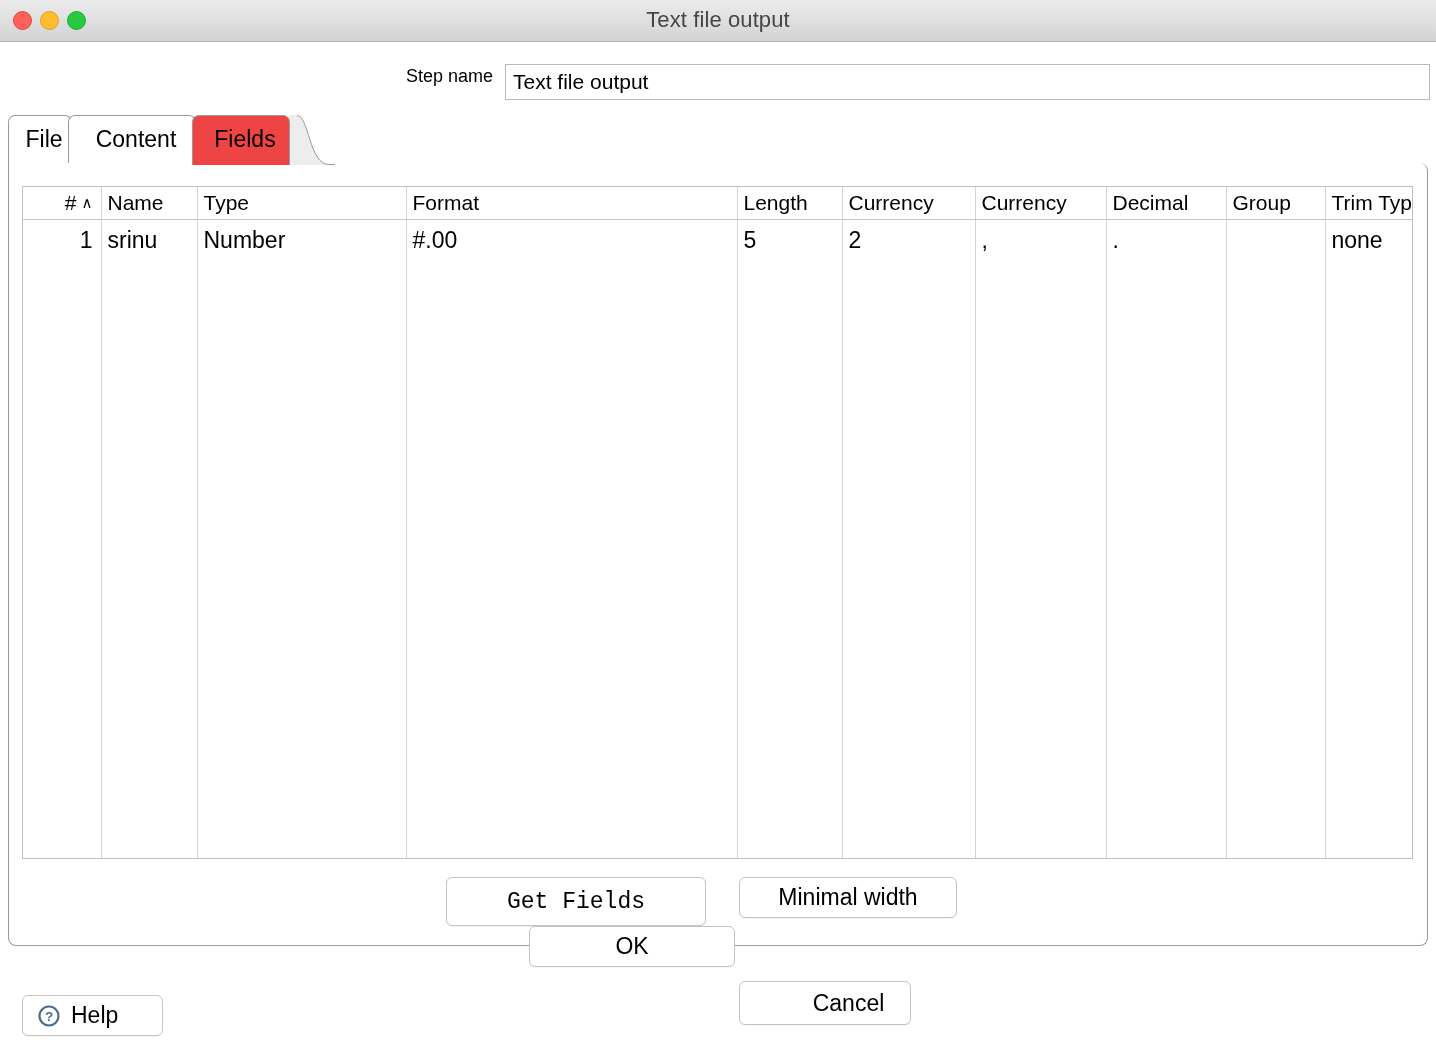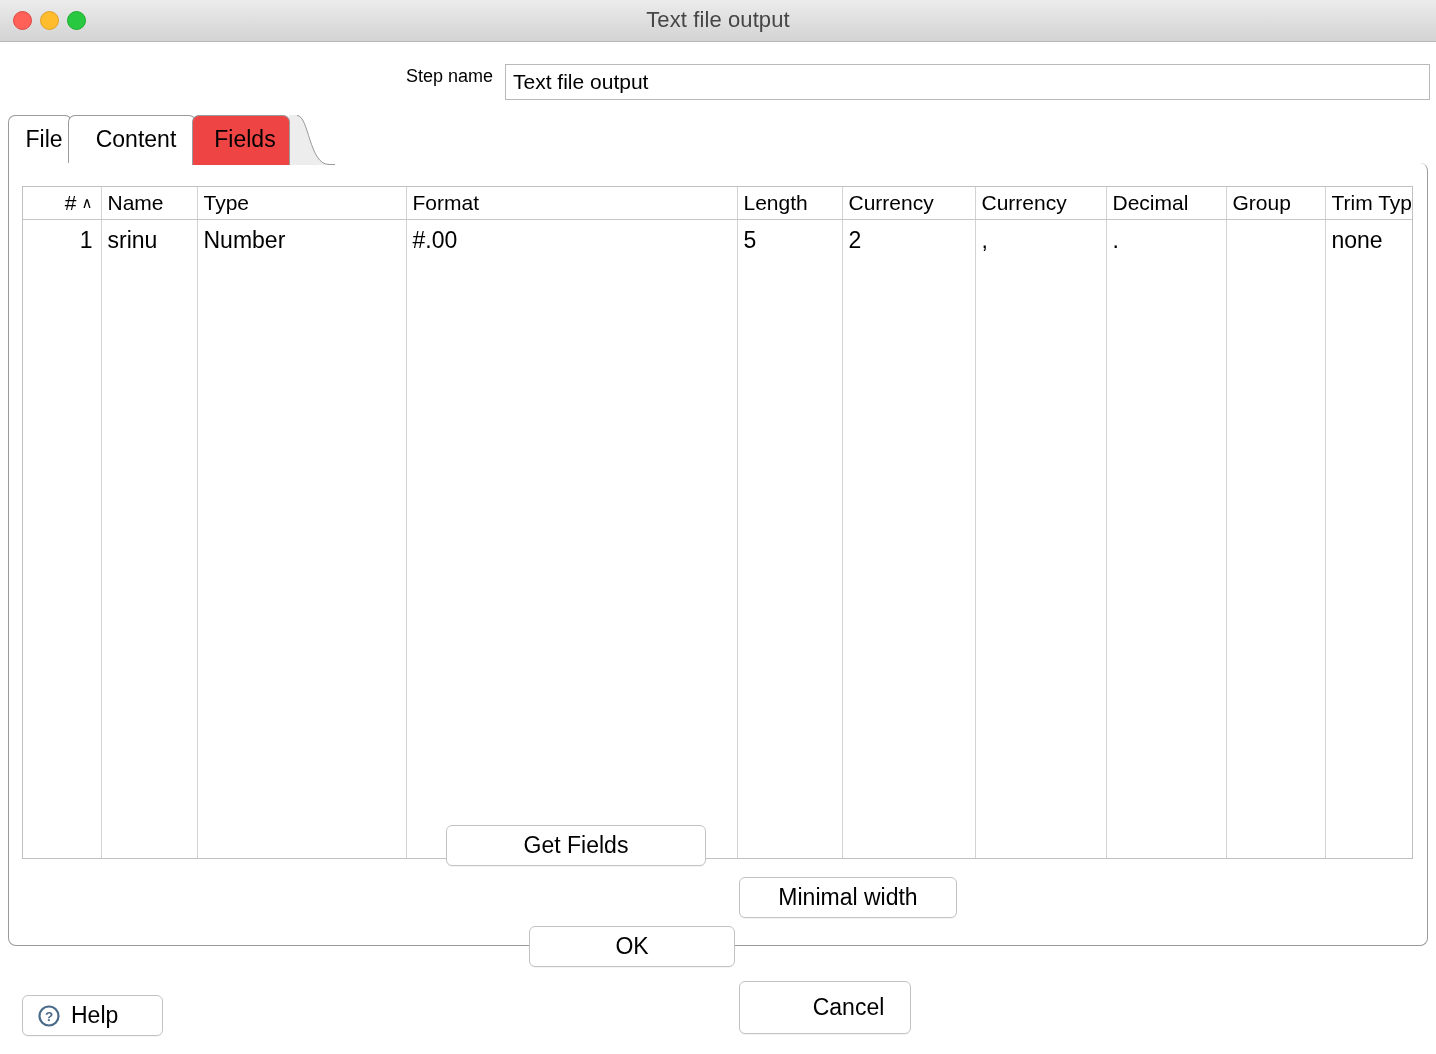--- a/index.html
+++ b/index.html
@@ -204,39 +204,39 @@
     color: #000;
     text-align: center;
     cursor: default;
     display: flex;
     align-items: center;
     justify-content: center;
     box-shadow: 0 1px 0 rgba(0,0,0,0.04);
   }
   .btn-getfields {
     position: absolute;
-    left: 446px; top: 825px;
-    width: 260px; height: 41px;
+    left: 446px; top: 877px;
+    width: 260px; height: 49px; font-family: Liberation Mono, monospace;
   }
   .btn-minimalwidth {
     position: absolute;
     left: 739px; top: 877px;
     width: 218px; height: 41px;
   }
 
   
   .btn-ok {
     position: absolute;
     left: 529px; top: 926px;
     width: 206px; height: 41px;
   }
   .btn-cancel {
     position: absolute;
     left: 739px; top: 981px;
-    width: 172px; height: 53px; padding-left: 47px;
+    width: 172px; height: 44px; padding-left: 47px;
   }
   .btn-help {
     position: absolute;
     left: 22px; top: 995px;
     width: 141px; height: 41px;
     justify-content: flex-start;
     padding-left: 14px;
     gap: 10px;
   }
   .help-icon {

